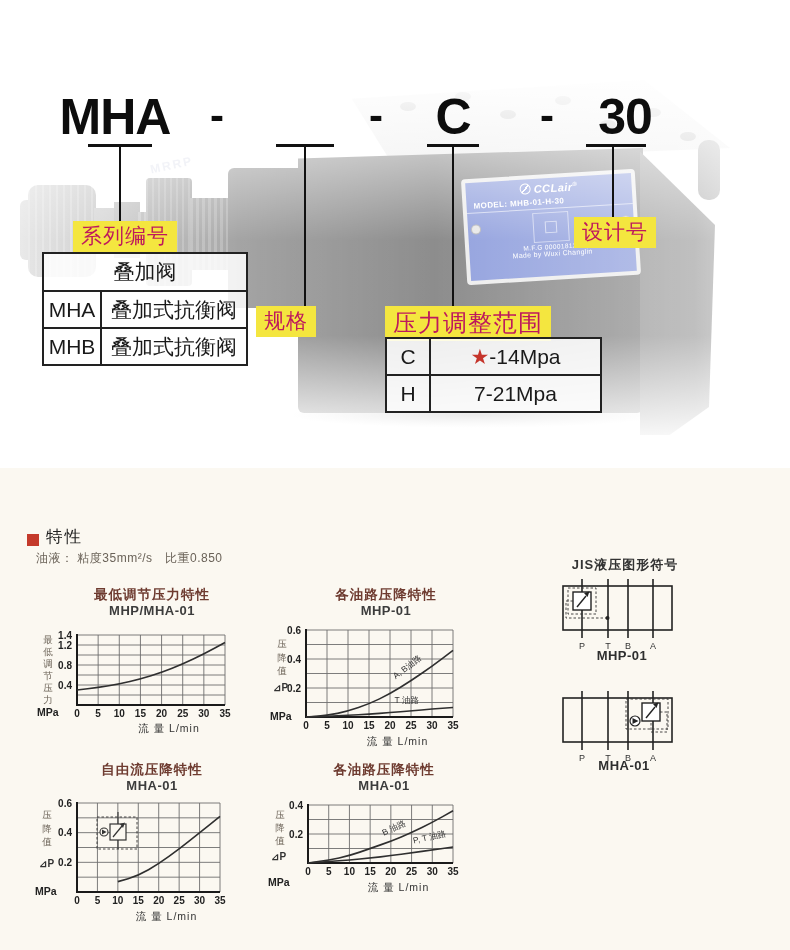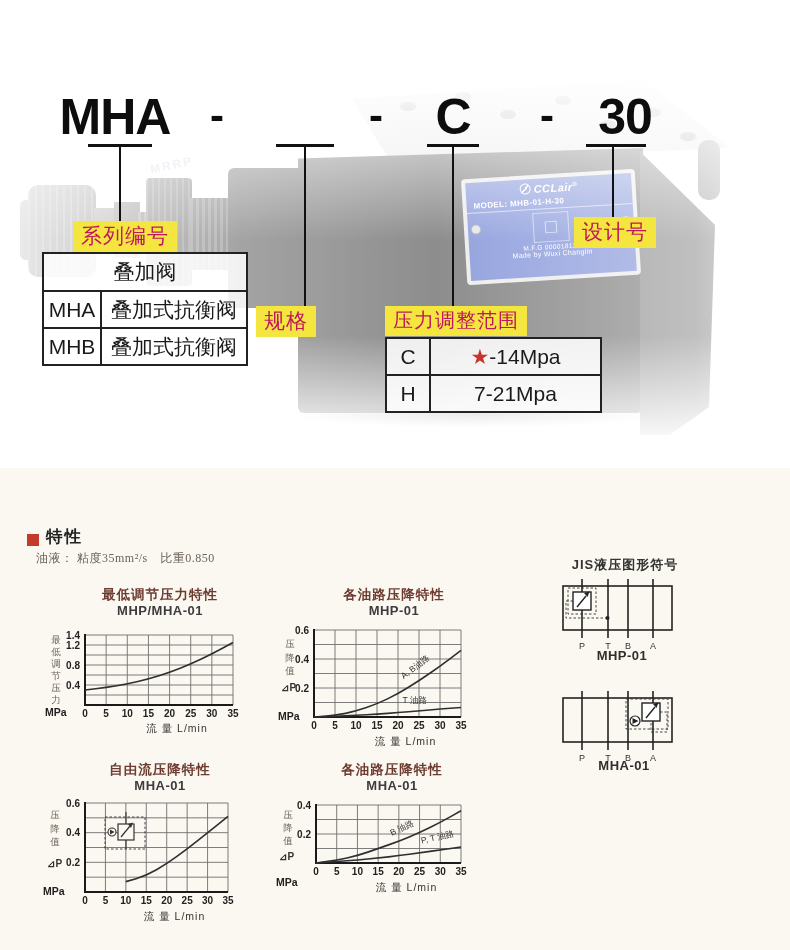--- a/index.html
+++ b/index.html
@@ -68,24 +68,24 @@
   #pressure-table{position:absolute;left:385px;top:337px;width:217px;z-index:6;}
   #pressure-table td{border:2px solid #222;font-size:21px;text-align:center;height:33px;}
   #pressure-table td.code{width:40px;}
   .star{color:#c5342b;}
   
   #note{left:27px;top:443px;font-family:"Liberation Serif",serif;font-size:15px;color:#3b3b3b;
         letter-spacing:1.5px;z-index:6;}
   #note .star{font-size:15px;margin-right:6px;}
   
   #feat-bullet{left:27px;top:534px;width:12px;height:12px;background:#c43a2b;}
-  #feat-title{left:46px;top:526px;font-size:16.5px;font-weight:bold;letter-spacing:2px;color:#222;}
-  #oil-note{left:36px;top:550px;font-family:Liberation Serif, serif;font-size:12px;color:#6a6258;letter-spacing:.5px;}
-  
-  .chart{position:absolute;margin-left:8px;}
+  #feat-title{left:46px;top:526px;font-size:16.5px;font-weight:normal;letter-spacing:2px;color:#222;}
+  #oil-note{left:36px;top:550px;font-family:Liberation Sans, sans-serif;font-size:12px;color:#6a6258;letter-spacing:.5px;}
+  
+  .chart{position:absolute;}
   .chart .ct,.chart .cs{position:absolute;transform:translateX(-50%);white-space:nowrap;font-weight:bold;}
   .chart .ct{top:1px;font-size:13.5px;color:#6e3b30;letter-spacing:1px;}
   .chart .cs{top:18px;font-size:13px;color:#3c3c3c;letter-spacing:.5px;}
   .chart svg{position:absolute;left:0;top:0;}
   
   #jis{position:absolute;left:540px;top:552px;width:250px;height:245px;}
   #jis .jt{position:absolute;left:85px;top:4px;transform:translateX(-50%);font-size:13px;font-weight:bold;
            letter-spacing:1px;color:#333;white-space:nowrap;}
   #jis svg{position:absolute;left:18px;}
   #jis .cap{position:absolute;transform:translateX(-50%);font-size:13px;font-weight:bold;color:#2e2e2e;letter-spacing:.5px;}
@@ -144,21 +144,21 @@
   <div class="useg" style="left:427px;width:52px"></div>
   <div class="useg" style="left:586px;width:60px"></div>
 
   <div class="vline" style="left:119px;top:146px;height:76px"></div>
   <div class="vline" style="left:304px;top:146px;height:161px"></div>
   <div class="vline" style="left:452px;top:146px;height:161px"></div>
   <div class="vline" style="left:612px;top:146px;height:72px"></div>
 
   <div class="callout" style="left:73px;top:221px">系列编号</div>
   <div class="callout" style="left:256px;top:306px">规格</div>
-  <div class="callout" style="left:385px;top:306px;font-size:20px">压力调整范围</div>
+  <div class="callout" style="left:385px;top:306px;font-size:24px">压力调整范围</div>
   <div class="callout" style="left:574px;top:217px">设计号</div>
 
   <table id="series-table">
     <thead>
         <tr>
           <th colspan="2">叠加阀</th>
         </tr>
       </thead>
     <tbody id="series-rows">
         <tr>

